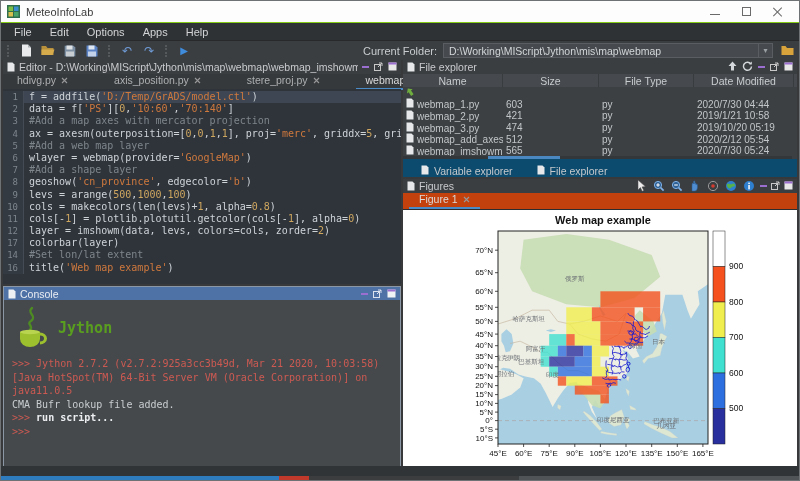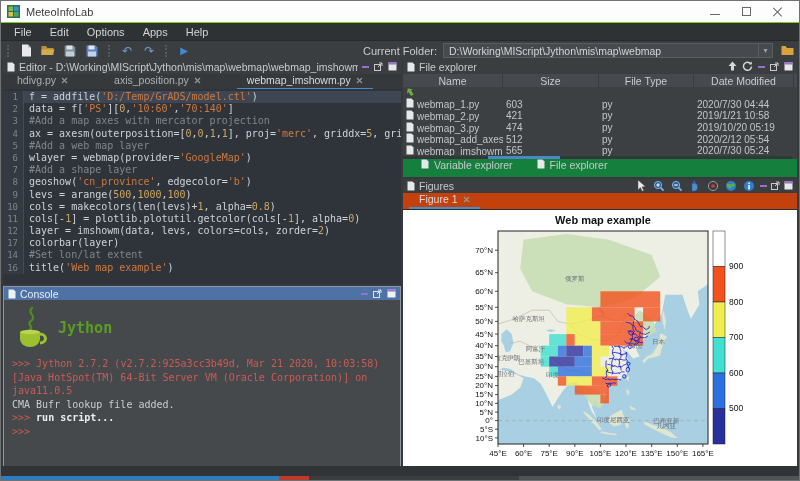--- a/index.html
+++ b/index.html
@@ -59,21 +59,21 @@
   .cp{color:#cd5a52;} .cerr{color:#cd5a52;} .cplain{color:#c9cdd0;} .ccmd{color:#eceef0;font-weight:bold;}
   
   .fx-panel{height:117px;flex:none;}
   .fx-cols{height:13px;display:flex;background:#46494d;font-size:10.5px;color:#c9cccf;flex:none;}
   .fx-col{display:flex;align-items:center;justify-content:center;border-right:1px solid #393c3e;overflow:hidden;}
   .fx-body{flex:1;background:#3c4043;overflow:hidden;position:relative;}
   .fx-row{display:flex;height:11.6px;font-size:10px;color:#c3c6c8;align-items:center;}
   .fx-cell{overflow:hidden;white-space:nowrap;padding-left:3px;}
   .fx-hscroll{position:absolute;bottom:0;left:0;right:5px;height:3px;background:#34373a;}
   .fx-thumb{position:absolute;left:85px;width:72px;height:3px;background:#4a88c2;}
-  .fx-tabs{height:18px;background:#15803d;display:flex;align-items:flex-start;gap:8px;padding:0 10px;flex:none;}
+  .fx-tabs{height:18px;background:#0c4a6e;display:flex;align-items:flex-end;gap:8px;padding:0 10px;flex:none;}
   .fx-tab{display:flex;align-items:center;gap:5px;font-size:10.5px;color:#c6c9cb;padding:0 8px;}
   
   .fig-panel{flex:1;}
   .fig-hdr-icons{display:flex;gap:4px;align-items:center;margin-left:auto;}
   .fig-tool{width:14px;height:13px;display:flex;align-items:center;justify-content:center;}
   .fig-tabbar{height:16px;background:#c2410c;display:flex;align-items:flex-end;padding:0 6px;flex:none;}
   .fig-canvas{flex:1;background:#ffffff;border-top:1px solid #2b2d2f;overflow:hidden;}
   
   .statusbar{position:absolute;left:0;right:0;bottom:4px;height:10px;background:#313436;}
   .taskbar-sliver{position:absolute;left:0;right:0;bottom:0;height:4px;display:flex;}
@@ -184,20 +184,26 @@
         </div>
         <div class="tabbar" id="editor-tabs">
             <span class="etab">
               <span>hdivg.py</span>
               <span><svg width="7" height="7" viewBox="0 0 7 7">
                   <path d="M1 1 L6 6 M6 1 L1 6" stroke="#969899" stroke-width="1.1"></path>
                 </svg></span>
             </span>
             <span class="etab">
               <span>axis_position.py</span>
+              <span><svg width="7" height="7" viewBox="0 0 7 7">
+                  <path d="M1 1 L6 6 M6 1 L1 6" stroke="#969899" stroke-width="1.1"></path>
+                </svg></span>
+            </span>
+            <span class="etab">
+              <span>stere_proj.py</span>
               <span><svg width="7" height="7" viewBox="0 0 7 7">
                   <path d="M1 1 L6 6 M6 1 L1 6" stroke="#969899" stroke-width="1.1"></path>
                 </svg></span>
             </span>
             <span class="etab active">
               <span>webmap_imshowm.py</span>
               <span><svg width="7" height="7" viewBox="0 0 7 7">
                   <path d="M1 1 L6 6 M6 1 L1 6" stroke="#969899" stroke-width="1.1"></path>
                 </svg></span>
             </span>

